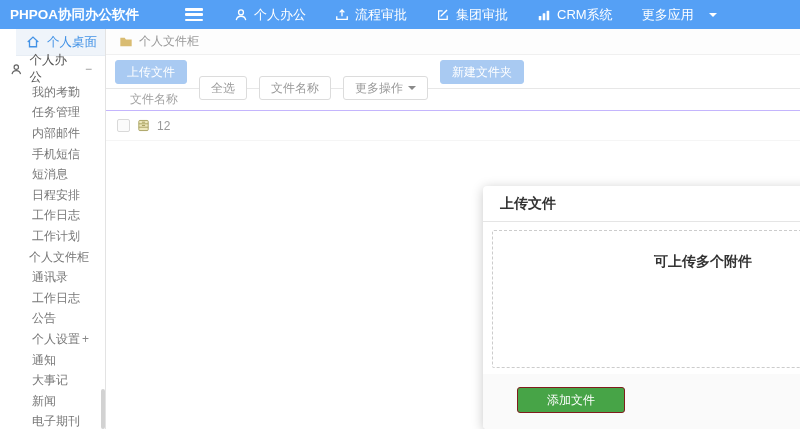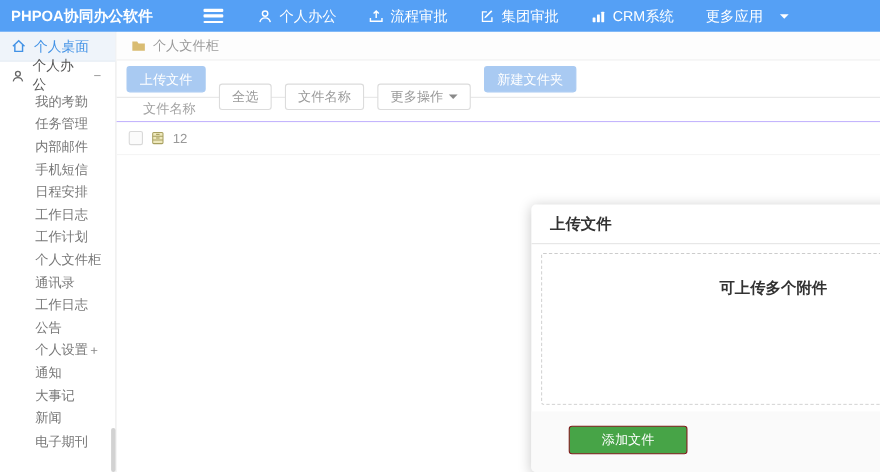--- a/index.html
+++ b/index.html
@@ -16,29 +16,29 @@
   .topnav{display:flex;align-items:center;gap:29px;margin-left:31px;}
   .topnav-item{display:flex;align-items:center;gap:6px;font-size:13px;cursor:pointer;white-space:nowrap;}
   .ticon svg{width:14px;height:14px;display:block;}
   .caret-down{width:0;height:0;border-left:4px solid transparent;border-right:4px solid transparent;
               border-top:4.5px solid #fff;margin-left:9px;}
 
   
   .sidebar{position:absolute;top:29px;left:0;width:105px;bottom:0;background:#fff;
            border-right:1px solid #e3e3e3;}
   .side-desktop{height:26px;display:flex;align-items:center;gap:7px;padding-left:10px;
-                background:#eff4fa;color:#4292e6;font-size:12.5px;border-bottom:1px solid #e7edf4;cursor:pointer;}
+                background:#eff4fa;color:#4292e6;font-size:12.5px;border-bottom:1px solid #e7edf4;cursor:pointer;margin-left:16px;}
   .side-desktop svg{width:14px;height:14px;display:block;}
   .side-section{height:26px;display:flex;align-items:center;gap:7px;padding:0 13px 0 10px;
                 color:#555;font-size:12.5px;cursor:pointer;}
   .side-section svg{width:13px;height:13px;display:block;color:#666;}
   .collapse-glyph{margin-left:auto;color:#999;font-size:12px;}
   .side-sub{display:flex;flex-direction:column;}
   .side-item{height:20.6px;display:flex;align-items:center;padding:0 16px 0 32px;
-             font-size:12px;color:#777;cursor:pointer;white-space:nowrap;}
+             font-size:12px;color:#777;cursor:pointer;white-space:nowrap;justify-content:flex-end;}
   .side-item .suffix{margin-left:auto;color:#888;}
   .side-thumb{position:absolute;right:0;bottom:0;width:4px;height:40px;background:#d2d2d2;border-radius:2px;}
 
   
   .main{position:absolute;top:29px;left:106px;right:0;bottom:0;background:#fff;}
   .crumb{height:25px;display:flex;align-items:center;gap:6px;padding-left:13px;
          font-size:12px;color:#9a9a9a;border-bottom:1px solid #f0f0f0;background:#fdfdfd;}
   .crumb svg{width:14px;height:14px;display:block;}
   .toolbar{height:33px;display:flex;align-items:center;gap:12px;padding-left:9px;}
   .btn{height:24px;box-sizing:border-box;font-size:12px;border-radius:3px;display:inline-flex;
@@ -153,20 +153,24 @@
         </div>
       <div class="side-item">
           <span>内部邮件</span>
           <span class="suffix"></span>
         </div>
       <div class="side-item">
           <span>手机短信</span>
           <span class="suffix"></span>
         </div>
       <div class="side-item">
+          <span>短消息</span>
+          <span class="suffix"></span>
+        </div>
+      <div class="side-item">
           <span>日程安排</span>
           <span class="suffix"></span>
         </div>
       <div class="side-item">
           <span>工作日志</span>
           <span class="suffix"></span>
         </div>
       <div class="side-item">
           <span>工作计划</span>
           <span class="suffix"></span>

